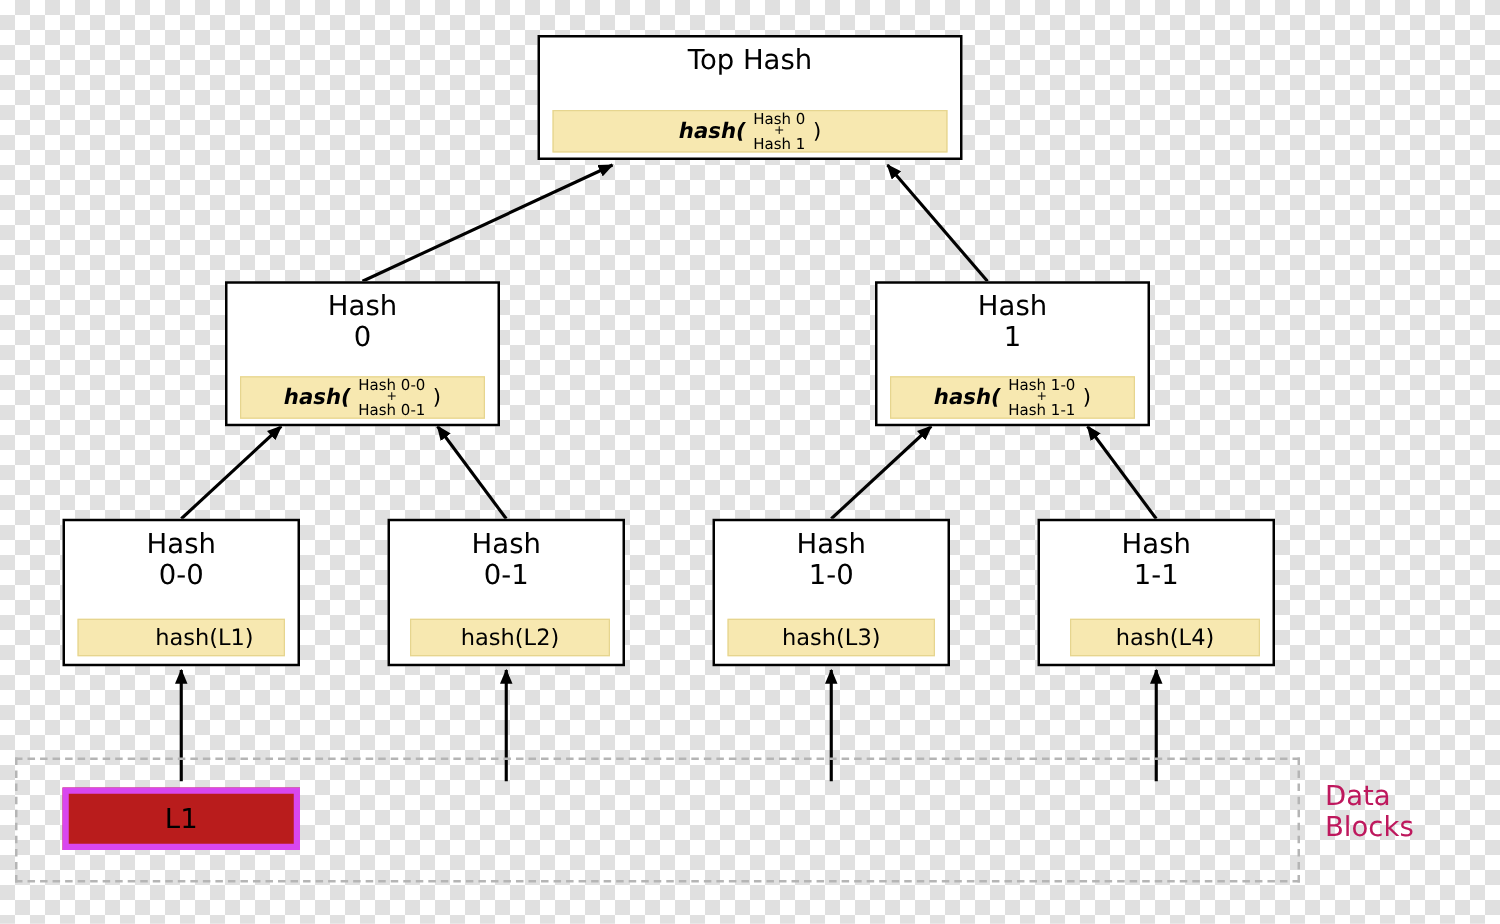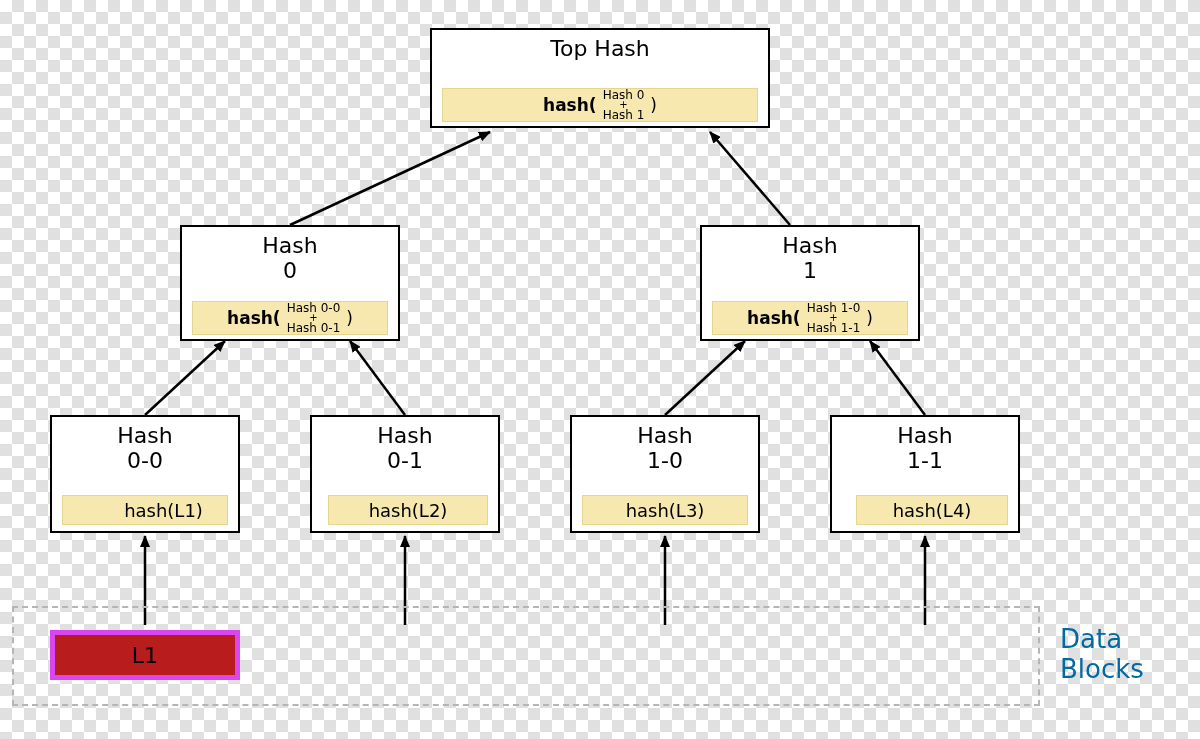--- a/index.html
+++ b/index.html
@@ -58,21 +58,21 @@
   .inner.tall {
     display: flex;
     align-items: center;
     justify-content: center;
   }
   .inner .hcall {
     display: flex;
     align-items: center;
     gap: 6px;
   }
-  .inner .hcall .fn { font-weight: bold; font-size: 17px; }
+  .inner .hcall .fn { font-weight: bold; font-size: 17px; font-style: italic; }
   .inner .hcall .paren { font-size: 17px; }
   .inner .args {
     font-size: 12px;
     line-height: 1.0;
     text-align: center;
   }
   .inner .args .plus { font-size: 10px; line-height: 0.8; }
   .leafblock {
     position: absolute;
     background: #b91c1c;
@@ -84,24 +84,24 @@
     font-size: 22px;
   }
   .data-region {
     position: absolute;
     border: 2px dashed #b5b5b5;
     box-sizing: border-box;
     background: transparent;
   }
   .data-label {
     position: absolute;
-    font-size: 26px;
+    font-size: 22px;
     text-align: left;
     line-height: 1.15;
-    color: #0369a1;
+    color: #be185d;
   }
 </style>
 </head>
 <body>
 
 <div id="stage">
 
   <svg class="arrows">
     <defs>
       <marker id="arrowhead" markerWidth="12" markerHeight="10" refX="11" refY="5" orient="auto" markerUnits="userSpaceOnUse">

